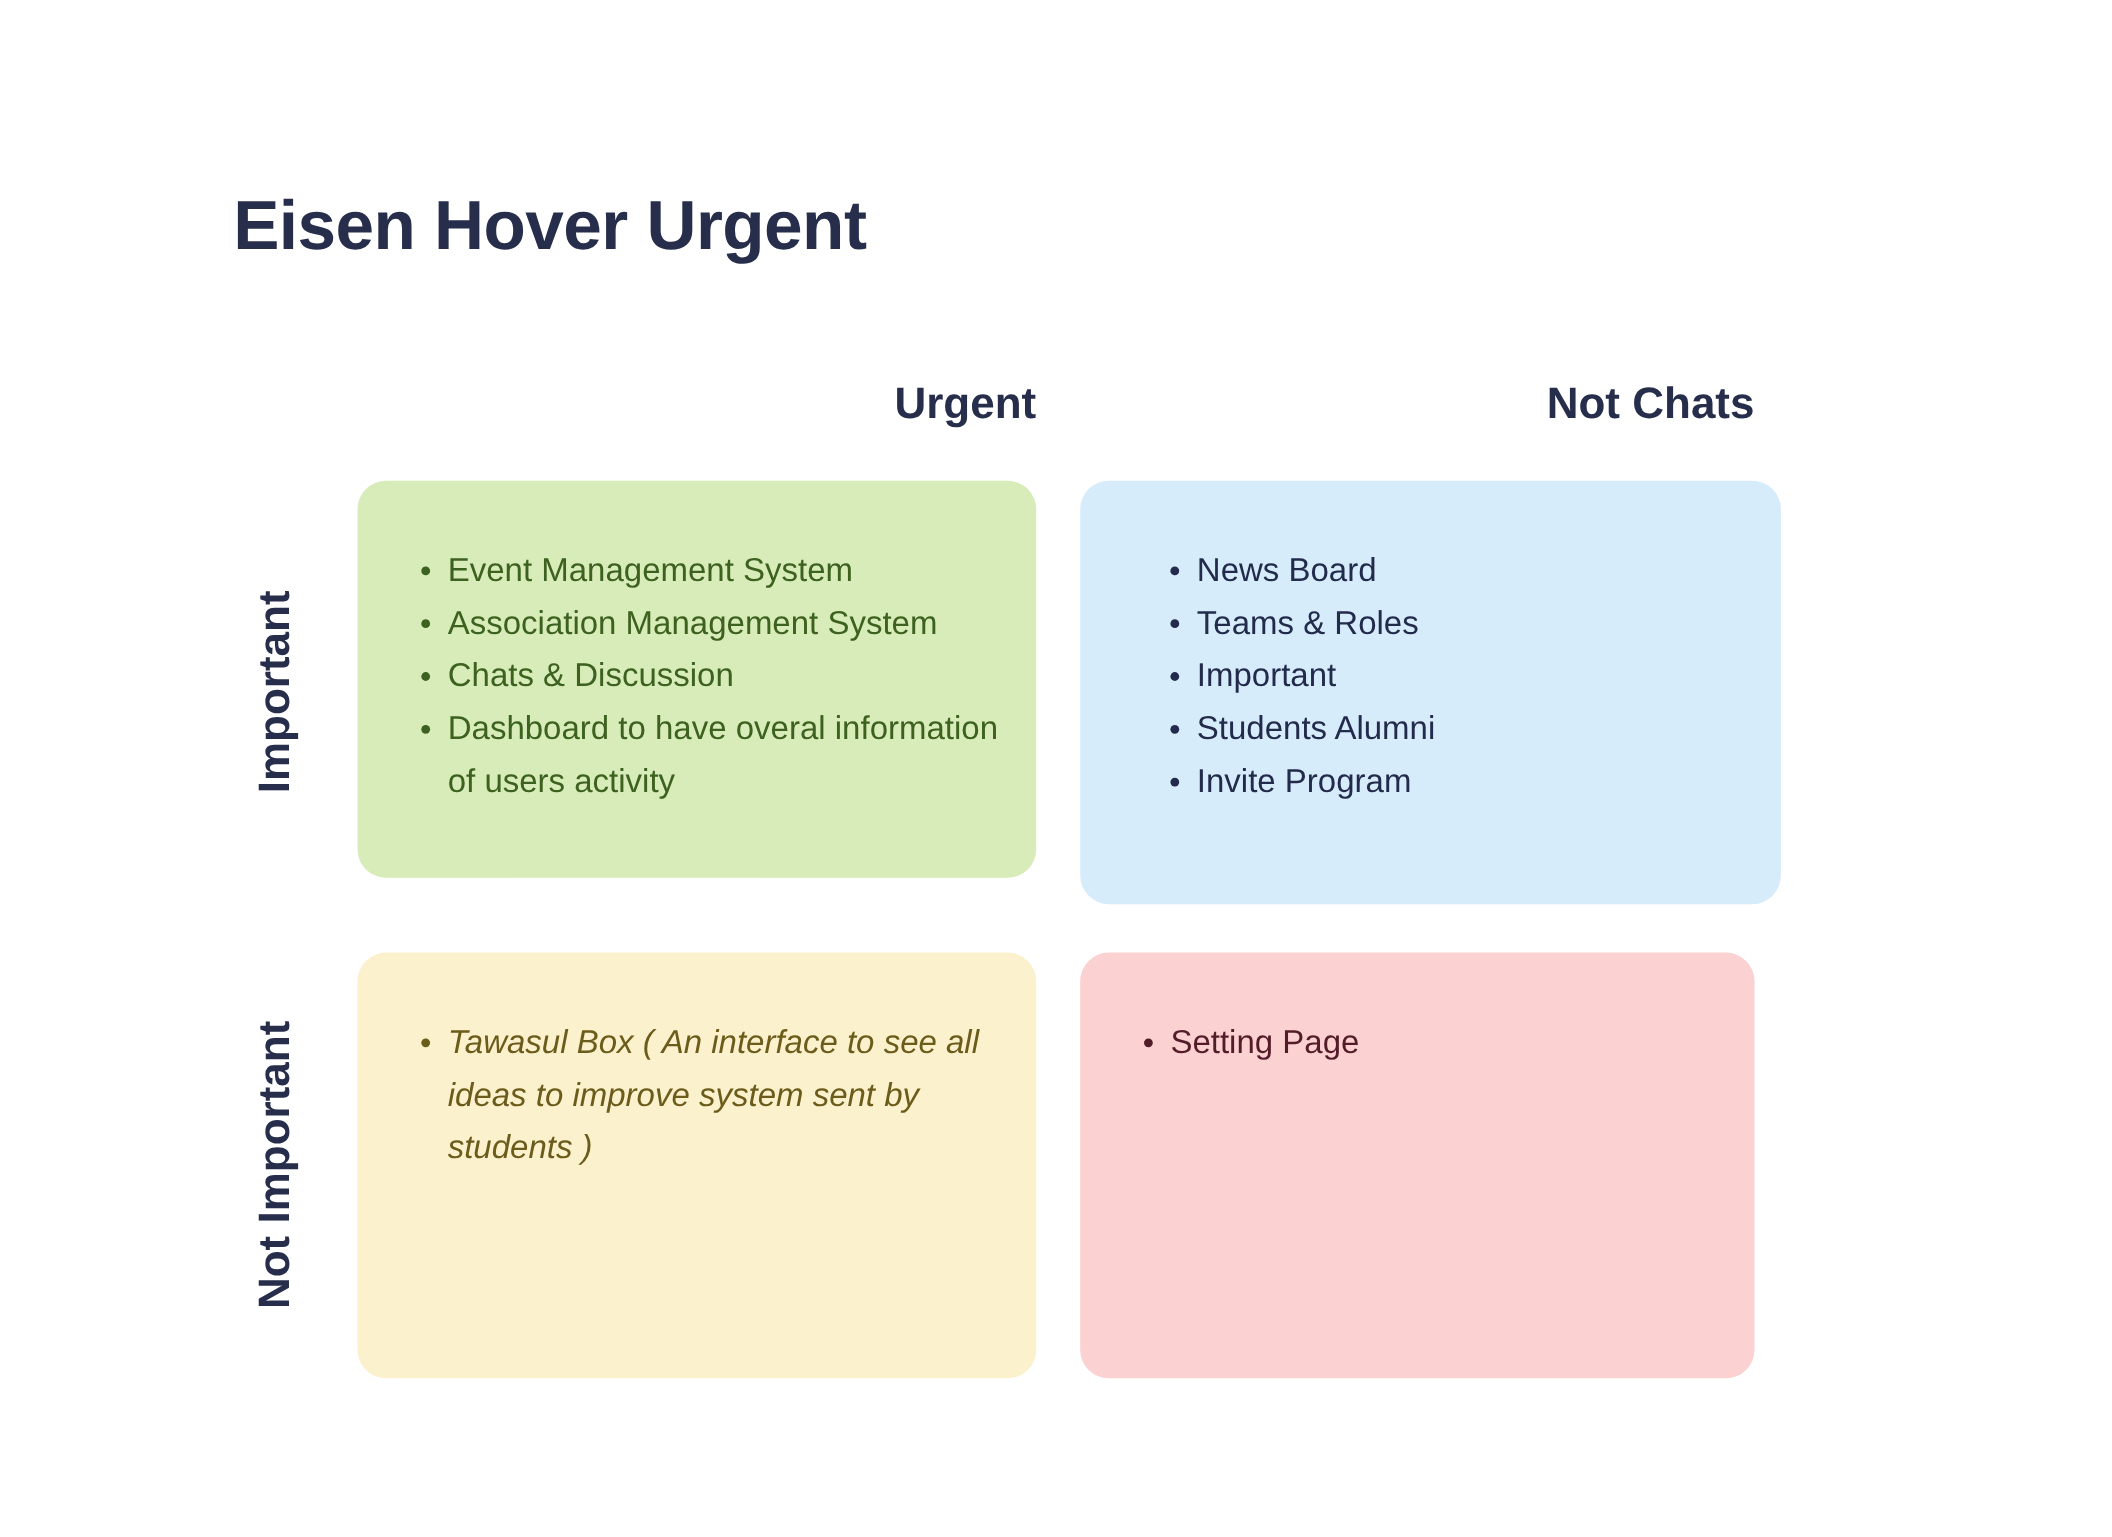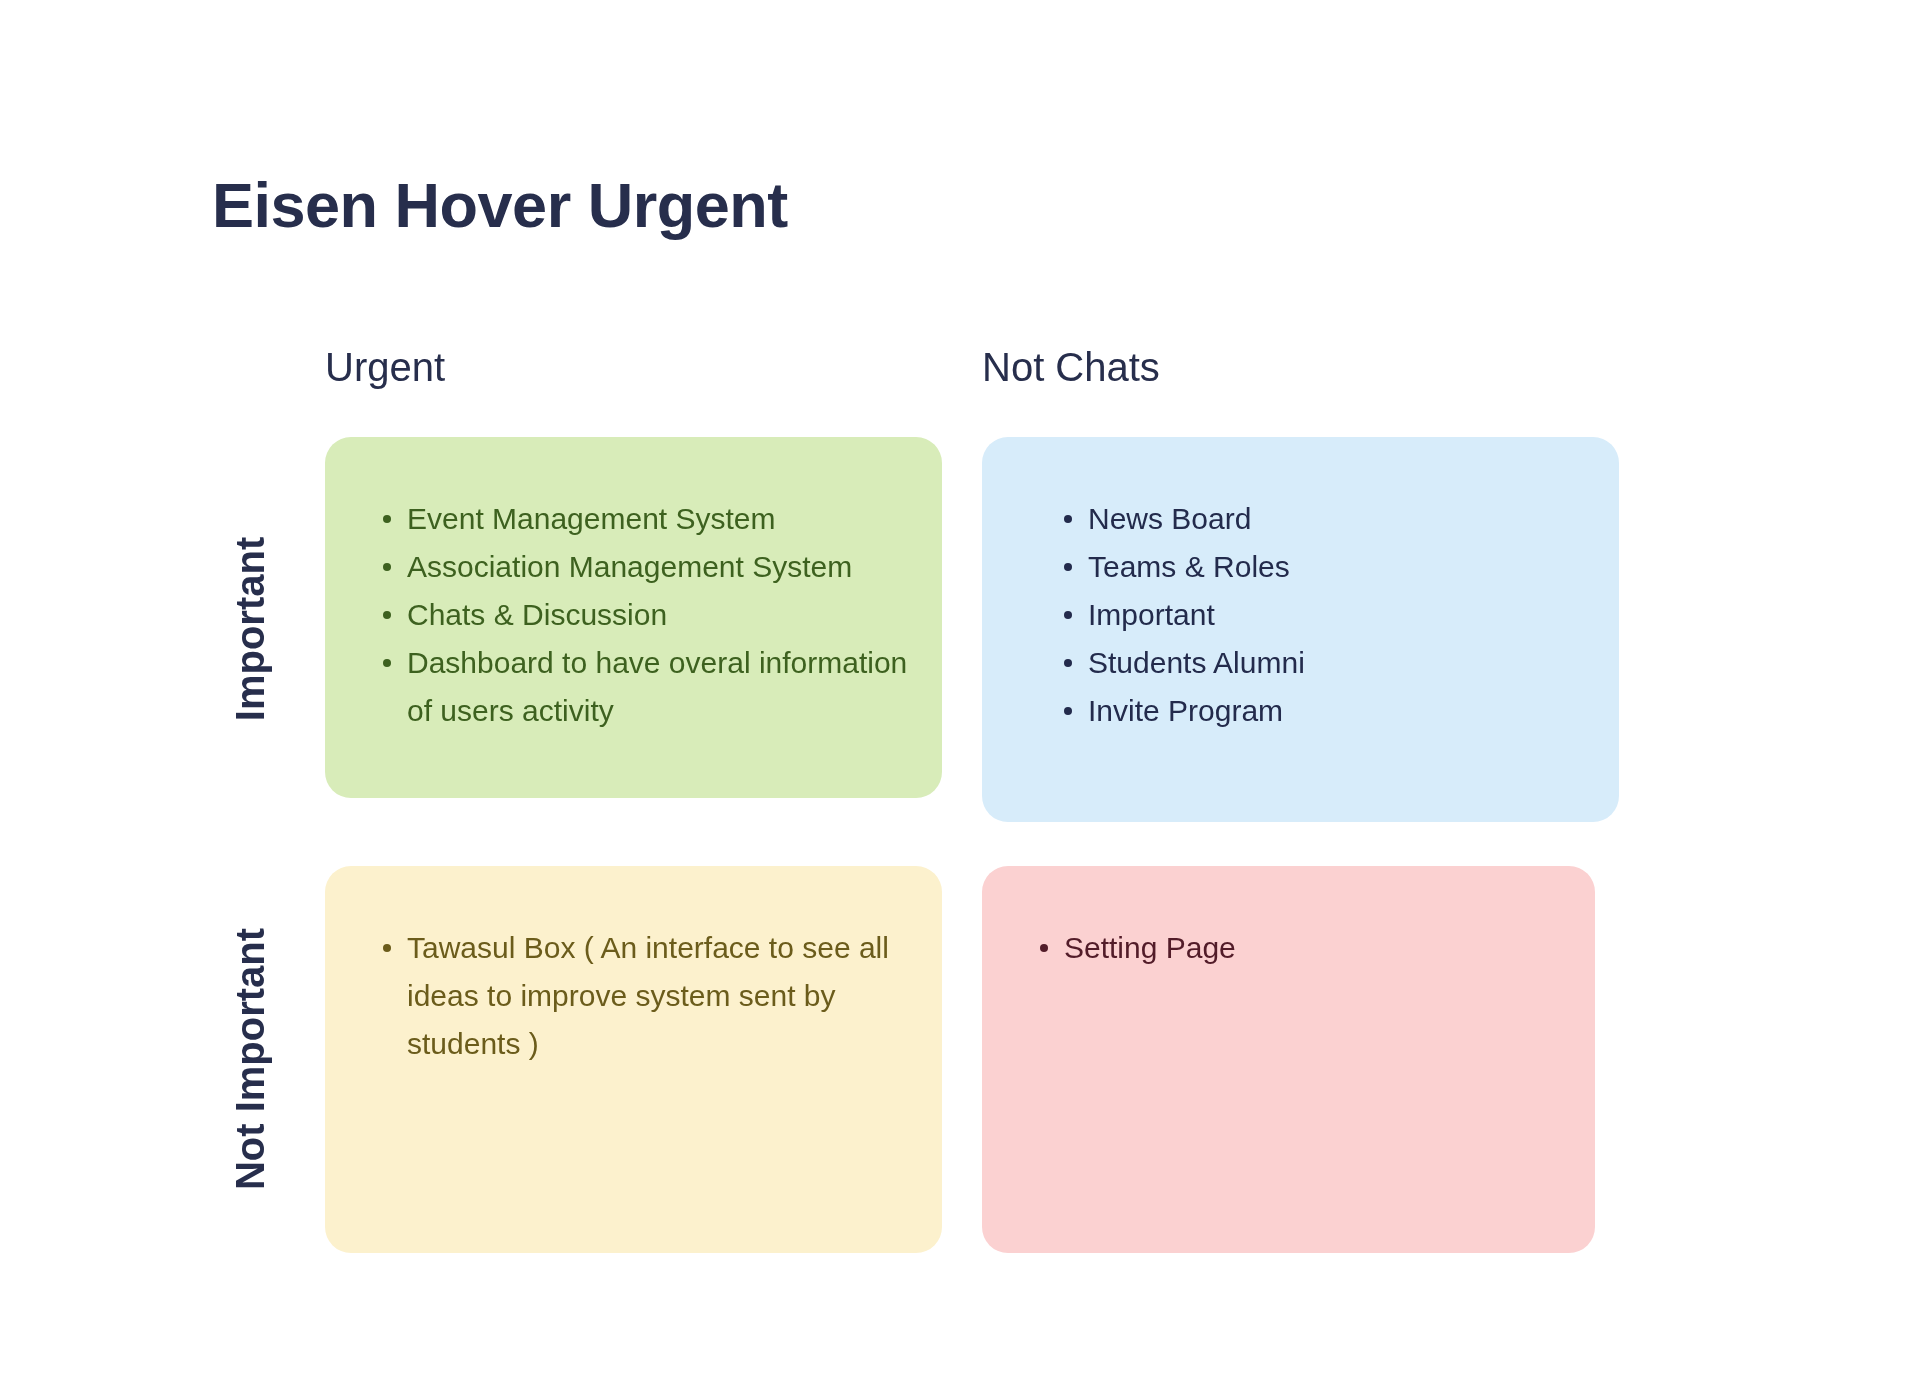--- a/index.html
+++ b/index.html
@@ -26,23 +26,23 @@
     font-weight: 700;
     letter-spacing: -0.5px;
     color: #272e4c;
     line-height: 1;
     white-space: nowrap;
   }
   .col-header {
     position: absolute;
     top: 347px;
     font-size: 40px;
-    font-weight: 400;
+    font-weight: 700;
     color: #272e4c;
-    text-align: left;
+    text-align: right;
     line-height: 1;
   }
   #col-header-urgent { left: 325px; width: 617px; }
   #col-header-not-urgent { left: 982px; width: 613px; }
   .row-label {
     position: absolute;
     left: 250px;
     transform: translate(-50%, -50%) rotate(-90deg);
     transform-origin: center center;
     font-size: 40px;
@@ -52,21 +52,21 @@
     line-height: 1;
   }
   #row-label-important { top: 629px; }
   #row-label-not-important { top: 1059px; }
   .quadrant {
     position: absolute;
     border-radius: 26px;
   }
   #quadrant-urgent-important      { left: 325px; top: 437px; width: 617px; height: 361px; }
   #quadrant-not-urgent-important  { left: 982px; top: 437px; width: 613px; height: 385px; }
-  #quadrant-urgent-not-important  { left: 325px; top: 866px; width: 617px; height: 387px; }
+  #quadrant-urgent-not-important  { left: 325px; top: 866px; width: 617px; height: 387px; font-style: italic; }
   #quadrant-not-urgent-not-important { left: 982px; top: 866px; width: 613px; height: 387px; }
   .quadrant ul {
     list-style: none;
     margin: 0;
     padding: 58px 34px 0 56px;
   }
   .quadrant li {
     position: relative;
     padding-left: 26px;
     font-size: 30px;

